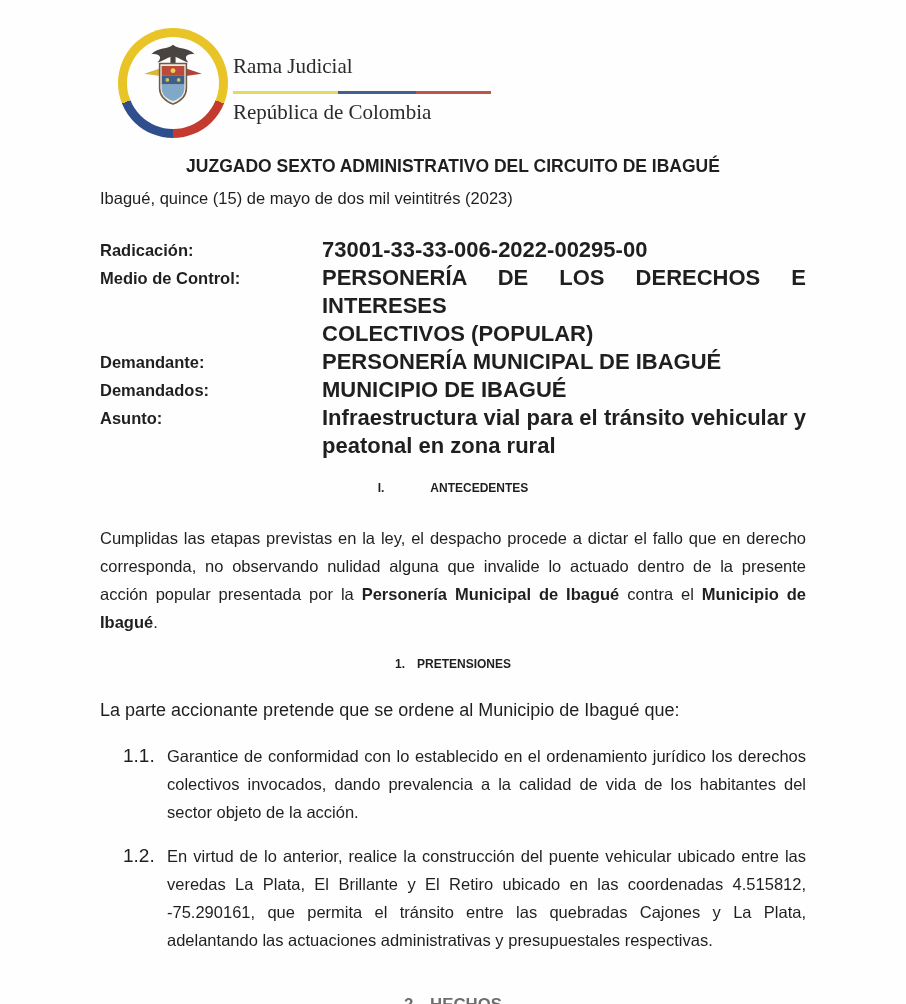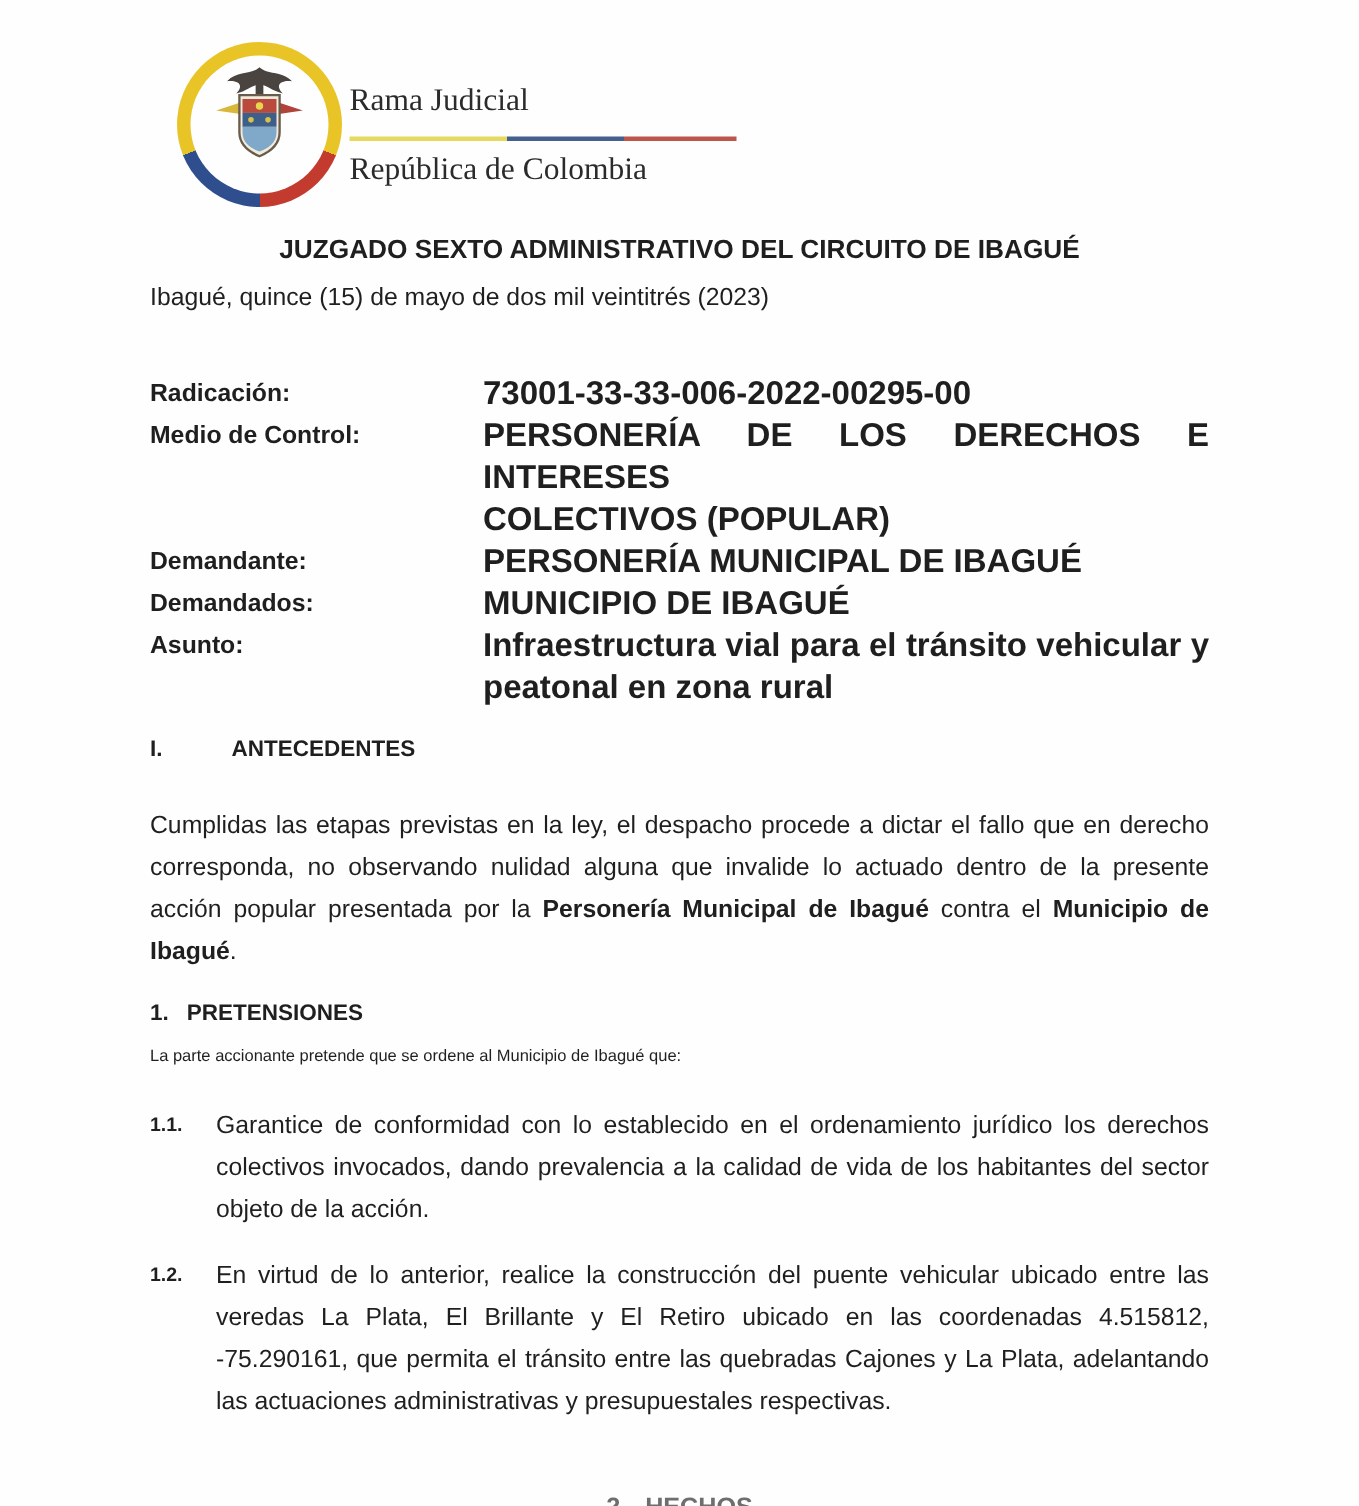--- a/index.html
+++ b/index.html
@@ -47,47 +47,47 @@
   .doc-body { position: absolute; top: 140px; left: 100px; width: 706px; }
   .court-title {
     margin-top: 12px;
     text-align: center;
     font-weight: 700;
     font-size: 17.5px;
     line-height: 28px;
   }
   .date-line { margin-top: 4px; font-size: 16.5px; line-height: 28px; }
 
-  .case-table { margin-top: 36px; display: grid; grid-template-columns: 222px 484px; }
+  .case-table { margin-top: 24px; display: grid; grid-template-columns: 222px 484px; }
   .case-table .lbl { font-weight: 700; font-size: 16.5px; line-height: 28px; }
   .case-table .val { font-weight: 700; font-size: 22px; line-height: 28px; }
   .val .stretch { text-align: justify; text-align-last: justify; }
 
   .sec-heading {
     margin-top: 14px;
-    text-align: left;
+    text-align: center;
     font-weight: 700;
-    font-size: 15px;
+    font-size: 12px;
     line-height: 28px;
   }
   .sec-heading .numeral { display: inline-block; }
   .sec-heading.wide-gap .numeral { margin-right: 46px; }
   .sec-heading.small-gap .numeral { margin-right: 12px; }
 
   .para {
     margin-top: 22px;
     font-size: 16.5px;
     line-height: 28px;
     text-align: justify;
   }
   .para b { font-weight: 700; }
-  .intro-line { margin-top: 0; font-size: 11px; line-height: 28px; }
+  .intro-line { margin-top: 18px; font-size: 18px; line-height: 28px; }
 
   .num-item { margin-top: 18px; display: flex; }
-  .num-item .item-num { flex: 0 0 44px; font-weight: 700; font-size: 13px; line-height: 28px; }
+  .num-item .item-num { flex: 0 0 44px; font-weight: 400; font-size: 19px; line-height: 28px; margin-left: 23px; }
   .num-item .item-text { flex: 1 1 auto; font-size: 16.5px; line-height: 28px; text-align: justify; }
   .num-item.tight { margin-top: 16px; }
 
   .cutoff-heading {
     position: absolute;
     top: 991px; left: 0; width: 906px;
     text-align: center;
     font-weight: 700;
     font-size: 16.8px;
     line-height: 28px;

